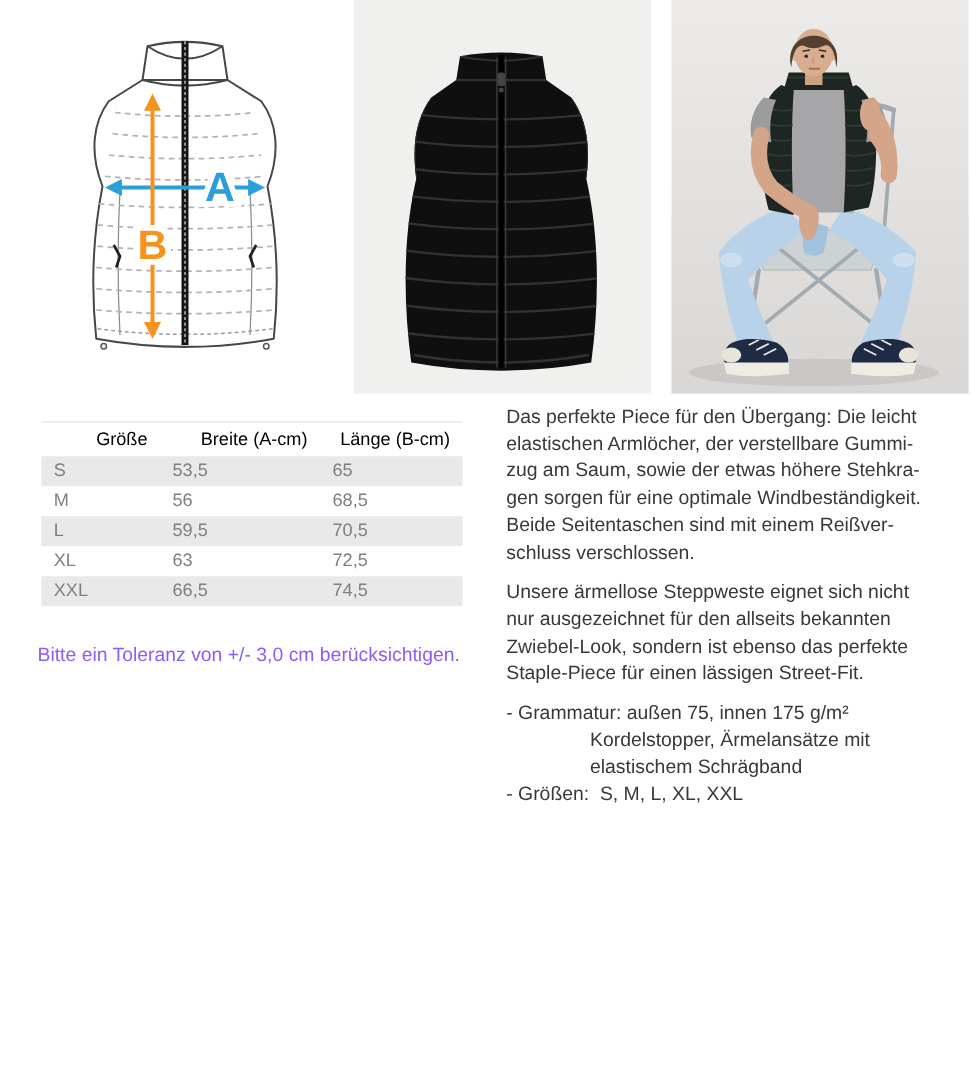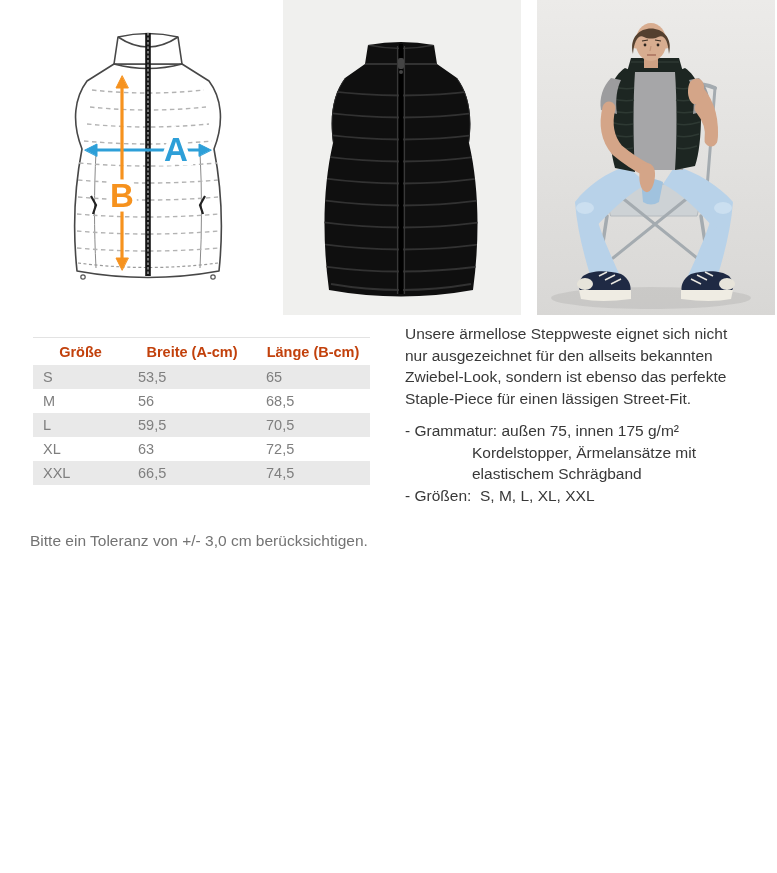--- a/index.html
+++ b/index.html
@@ -13,27 +13,27 @@
   #model-shot    { left:537px; width:238px; }
   .gallery-item svg { display:block; }
 
   .dim-label { font-family:"Liberation Sans", sans-serif; font-weight:700; font-size:33px;
                stroke:#ffffff; stroke-width:9px; paint-order:stroke; text-anchor:middle; }
 
   
   table.size-table { position:absolute; left:33px; top:337px; width:337px;
                      border-collapse:collapse; font-size:14.5px; color:#7f7f7f;
                      border-top:1px solid #e3e3e3; }
-  table.size-table th { font-weight:bold; color:#c2410c; text-align:center;
+  table.size-table th { font-weight:normal; color:#000000; text-align:right;
                         padding:6px 10px 5px 10px; }
   table.size-table td { padding:4px 10px; }
   table.size-table tbody tr:nth-child(odd) td { background:#e9e9e9; }
 
   
-  .tolerance { position:absolute; left:30px; top:532px; font-size:15.5px; color:#737373; }
+  .tolerance { position:absolute; left:30px; top:516px; font-size:15.5px; color:#8b5cf6; }
   .description { position:absolute; left:405px; top:323px; width:372px;
                  font-size:15.5px; line-height:21.7px; color:#383838; }
   .description p { margin:0 0 10px 0; white-space:pre-line; }
   .details div { white-space:pre; }
   .details .indent { padding-left:67px; }
 </style>
 </head>
 <body>
 
 <div class="page">
@@ -268,20 +268,26 @@
         <td>XXL</td>
         <td>66,5</td>
         <td>74,5</td>
       </tr>
     </tbody>
   </table>
 
   <div class="tolerance">Bitte ein Toleranz von +/- 3,0 cm berücksichtigen.</div>
 
   <div class="description">
+    <p>Das perfekte Piece für den Übergang: Die leicht
+elastischen Armlöcher, der verstellbare Gummi-
+zug am Saum, sowie der etwas höhere Stehkra-
+gen sorgen für eine optimale Windbeständigkeit.
+Beide Seitentaschen sind mit einem Reißver-
+schluss verschlossen.</p>
     <p>Unsere ärmellose Steppweste eignet sich nicht
 nur ausgezeichnet für den allseits bekannten
 Zwiebel-Look, sondern ist ebenso das perfekte
 Staple-Piece für einen lässigen Street-Fit.</p>
     <div class="details">
       <div>- Grammatur: außen 75, innen 175 g/m²</div>
       <div class="indent">Kordelstopper, Ärmelansätze mit</div>
       <div class="indent">elastischem Schrägband</div>
       <div>- Größen:  S, M, L, XL, XXL</div>
     </div>

